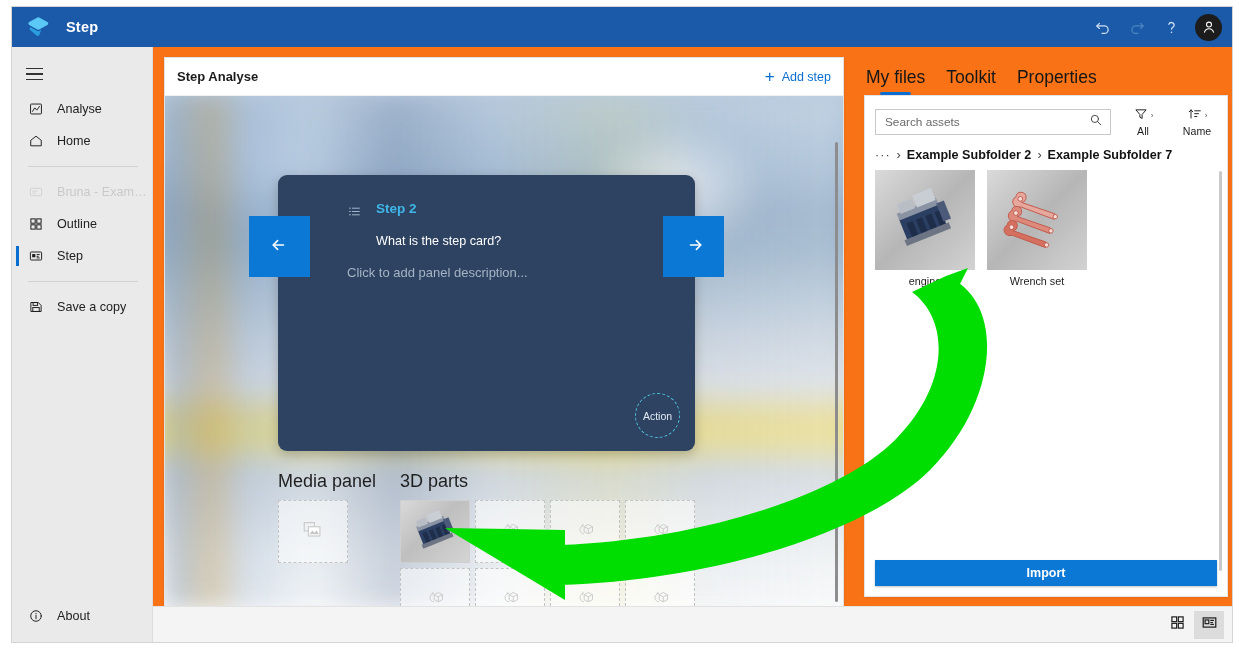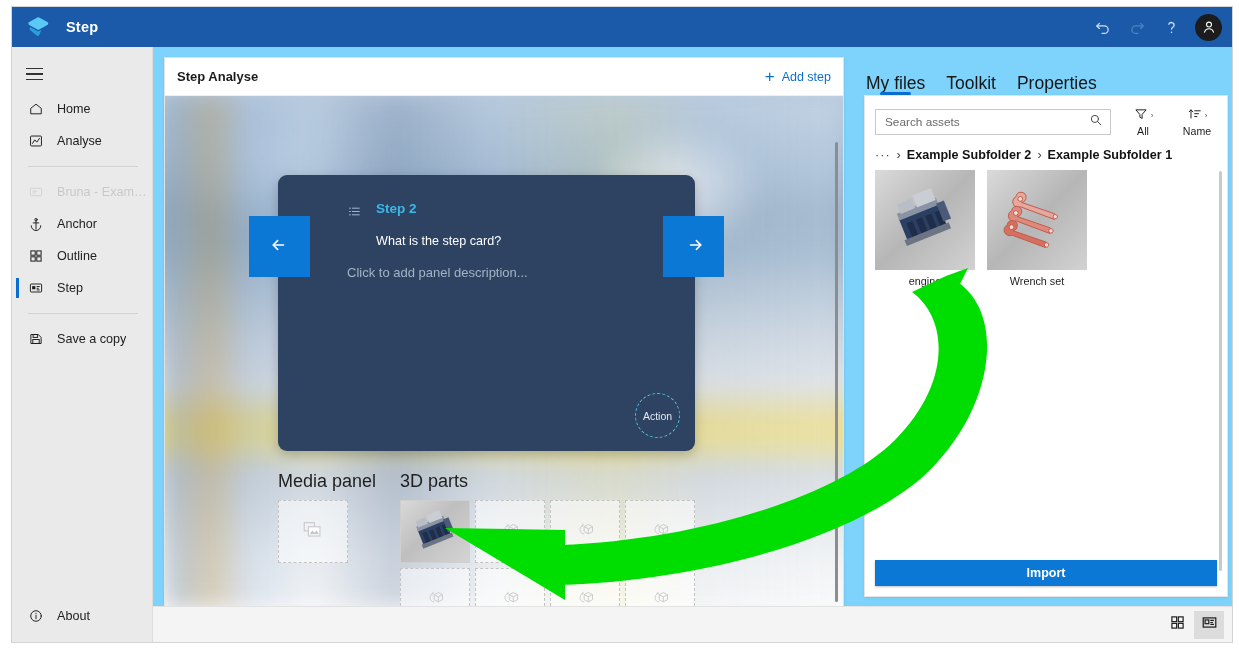--- a/index.html
+++ b/index.html
@@ -13,21 +13,21 @@
     position: absolute; left: 0; top: 0;
     width: 1239px; height: 649px;
     background: #ffffff;
   }
 
   
   .window {
     position: absolute;
     left: 11px; top: 6px;
     width: 1222px; height: 637px;
-    background: #7dd3fc;
+    background: #f97316;
     border: 1px solid #d4d4d4;
     overflow: hidden;
   }
 
   
   .titlebar {
     position: absolute; left: 0; top: 0;
     width: 100%; height: 40px;
     background: #1a5aa8;
     display: flex; align-items: center;
@@ -210,21 +210,21 @@
   .ed-scroll .thumb {
     width: 3px; height: 100%; margin: 0 auto;
     background: #8d8d8d; border-radius: 2px;
   }
 
   
   .rpanel {
     position: absolute; left: 844px; top: 40px;
     width: 378px; height: 558px;
   }
-  .rtabs { display: flex; gap: 21px; padding: 26px 0 0 10px; height: 48px; }
+  .rtabs { display: flex; align-items: flex-end; gap: 21px; padding: 26px 0 0 10px; height: 48px; }
   .rtab { position: relative; font-size: 17.5px; color: #161616; padding-bottom: 7px; }
   .rtab.active { }
   .rtab.active::after {
     content: ""; position: absolute; left: 24%; right: 24%; bottom: 0;
     height: 3px; background: #0a6ed1; border-radius: 2px;
   }
 
   .rbody {
     position: absolute; left: 8px; top: 48px;
     width: 364px; height: 502px;
@@ -347,59 +347,48 @@
     <div class="sidebar">
       <div class="hamburger">
         <i></i>
           <i></i>
           <i></i>
       </div>
 
       <div class="nav-item">
         <span class="nav-ico">
           <svg width="16" height="16" viewBox="0 0 20 20" fill="none" stroke="currentColor" stroke-width="1.2" stroke-linejoin="round">
-            <path d="M3.4 9.2 L10 4 l6.6 5.2 V16 H3.4 Z"></path>
+            <rect x="3.2" y="3.8" width="13.6" height="12.4" rx="1"></rect>
+            <path d="M5.4 13.4 L8.4 8.6 L11 11.4 L14.6 6.4"></path>
           </svg>
         </span>
-        <span class="nav-label">Home</span>
+        <span class="nav-label">Analyse</span>
       </div>
 
       <div class="nav-item">
         <span class="nav-ico">
           <svg width="16" height="16" viewBox="0 0 20 20" fill="none" stroke="currentColor" stroke-width="1.2" stroke-linejoin="round">
-            <rect x="3.2" y="3.8" width="13.6" height="12.4" rx="1"></rect>
-            <path d="M5.4 13.4 L8.4 8.6 L11 11.4 L14.6 6.4"></path>
+            <path d="M3.4 9.2 L10 4 l6.6 5.2 V16 H3.4 Z"></path>
           </svg>
         </span>
-        <span class="nav-label">Analyse</span>
+        <span class="nav-label">Home</span>
       </div>
 
       <div class="nav-divider"></div>
 
       <div class="nav-item disabled">
         <span class="nav-ico">
           <svg width="16" height="16" viewBox="0 0 20 20" fill="none" stroke="currentColor" stroke-width="1.2">
             <rect x="3" y="5.4" width="14" height="9.2" rx="1"></rect>
             <path d="M5.6 9 H11.4 M5.6 11.4 H9.4"></path>
           </svg>
         </span>
         <span class="nav-label">Bruna - Example Gui...</span>
       </div>
 
-      <div class="nav-item">
-        <span class="nav-ico">
-          <svg width="16" height="16" viewBox="0 0 20 20" fill="none" stroke="currentColor" stroke-width="1.2" stroke-linecap="round">
-            <circle cx="10" cy="4.6" r="1.5"></circle>
-            <path d="M10 6.2 V16.4"></path>
-            <path d="M6.6 8.6 H13.4"></path>
-            <path d="M4 12.2 a6 6 0 0 0 12 0"></path>
-          </svg>
-        </span>
-        <span class="nav-label">Anchor</span>
-      </div>
 
       <div class="nav-item">
         <span class="nav-ico">
           <svg width="16" height="16" viewBox="0 0 20 20" fill="none" stroke="currentColor" stroke-width="1.25">
             <rect x="3.6" y="3.6" width="5.4" height="5.4"></rect>
             <rect x="11" y="3.6" width="5.4" height="5.4"></rect>
             <rect x="3.6" y="11" width="5.4" height="5.4"></rect>
             <rect x="11" y="11" width="5.4" height="5.4"></rect>
           </svg>
         </span>
@@ -652,21 +641,21 @@
             </span>
             <span>Name</span>
           </div>
         </div>
 
         <div class="breadcrumb">
           <span class="dots">···</span>
           <span class="sep">›</span>
           <span>Example Subfolder 2</span>
           <span class="sep">›</span>
-          <span>Example Subfolder 1</span>
+          <span>Example Subfolder 7</span>
         </div>
 
         <div class="asset-grid">
           <div class="asset">
             <div class="asset-thumb">
               <svg width="74" height="66" viewBox="0 0 80 72">
                 <g transform="rotate(-22 40 36)">
                   <rect x="14" y="24" width="46" height="26" fill="#2b3f63"></rect>
                   <rect x="14" y="18" width="46" height="8" fill="#8a93a4"></rect>
                   <rect x="18" y="9" width="17" height="11" fill="#b8bdc6"></rect>

